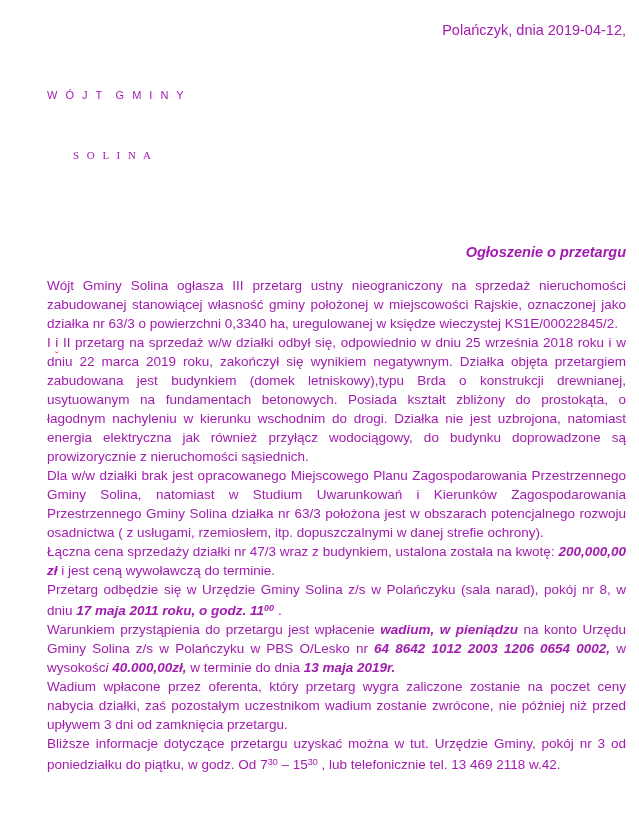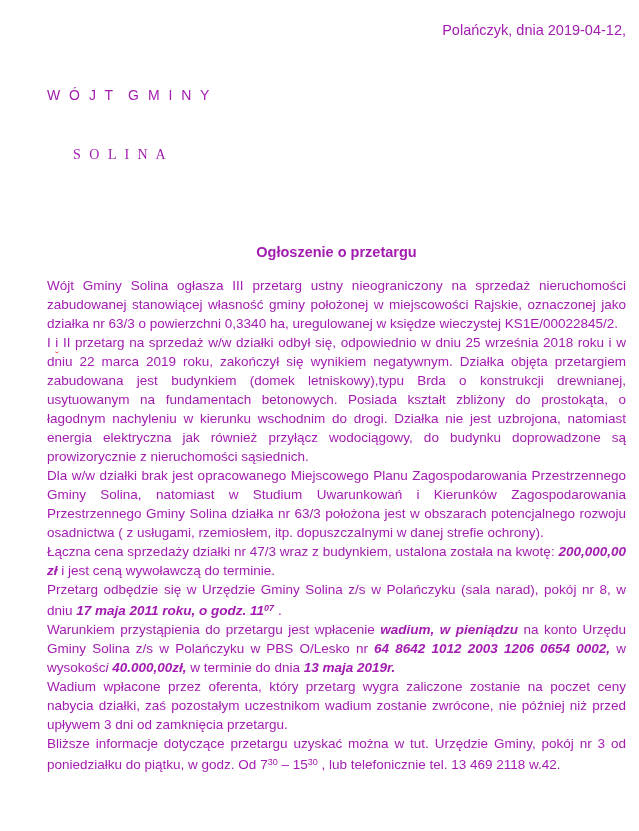--- a/index.html
+++ b/index.html
@@ -15,32 +15,33 @@
     overflow: hidden;
   }
   .date-line {
     text-align: right;
     font-size: 14.5px;
     line-height: 20px;
     white-space: pre;
   }
   .office {
     margin-top: 5px;
-    font-size: 14px;
+    font-size: 11px;
     line-height: 20px;
     letter-spacing: 2.5px;
     white-space: pre;
   }
   .office-l2 { padding-left: 26px; font-family: Liberation Serif, serif; }
   .doc-title {
     margin: 37px 0 0 0;
-    text-align: center;
+    text-align: right;
     font-size: 14.5px;
     line-height: 20px;
     font-weight: bold;
+    font-style: italic;
   }
   .doc-body { margin-top: 14px; }
   .doc-body p {
     margin: 0;
     font-size: 13.5px;
     line-height: 19px;
     text-align: justify;
     text-justify: inter-word;
   }
   .b   { font-weight: bold; font-style: italic; }
@@ -66,19 +67,19 @@
     <div class="office-l2">S O L I N A</div>
   </div>
 
   <div class="doc-title">Ogłoszenie o przetargu</div>
 
   <div class="doc-body">
       <p><span>Wójt Gminy Solina ogłasza III przetarg ustny nieograniczony na sprzedaż nieruchomości zabudowanej stanowiącej własność gminy położonej w miejscowości Rajskie, oznaczonej jako działka nr 63/3 o powierzchni 0,3340 ha, uregulowanej w księdze wieczystej KS1E/00022845/2.</span></p>
       <p><span>I </span><span class="spell">i</span><span> II przetarg na sprzedaż w/w działki odbył się, odpowiednio w dniu 25 września 2018 roku i w dniu 22 marca 2019 roku, zakończył się wynikiem negatywnym. Działka objęta przetargiem zabudowana jest budynkiem (domek letniskowy),typu Brda o konstrukcji drewnianej, usytuowanym na fundamentach betonowych. Posiada kształt zbliżony do prostokąta, o łagodnym nachyleniu w kierunku wschodnim do drogi. Działka nie jest uzbrojona, natomiast energia elektryczna jak również przyłącz wodociągowy, do budynku doprowadzone są prowizorycznie z nieruchomości sąsiednich.</span></p>
       <p><span>Dla w/w działki brak jest opracowanego Miejscowego Planu Zagospodarowania Przestrzennego Gminy Solina, natomiast w Studium Uwarunkowań i Kierunków Zagospodarowania Przestrzennego Gminy Solina działka nr 63/3 położona jest w obszarach potencjalnego rozwoju osadnictwa ( z usługami, rzemiosłem, itp. dopuszczalnymi w danej strefie ochrony).</span></p>
       <p><span>Łączna cena sprzedaży działki nr 47/3 wraz z budynkiem, ustalona została na kwotę: </span><span class="b">200,000,00 zł</span><span> i jest ceną wywoławczą do terminie.</span></p>
-      <p><span>Przetarg odbędzie się w Urzędzie Gminy Solina z/s w Polańczyku (sala narad), pokój nr 8, w dniu </span><span class="b">17 maja 2011 roku, o godz. 11</span><span class="bsup">07</span><span> .</span></p>
+      <p><span>Przetarg odbędzie się w Urzędzie Gminy Solina z/s w Polańczyku (sala narad), pokój nr 8, w dniu </span><span class="b">17 maja 2011 roku, o godz. 11</span><span class="bsup">00</span><span> .</span></p>
       <p><span>Warunkiem przystąpienia do przetargu jest wpłacenie </span><span class="b">wadium, w pieniądzu</span><span> na konto Urzędu Gminy Solina z/s w Polańczyku  w PBS O/Lesko nr </span><span class="b">64 8642 1012 2003 1206 0654 0002,</span><span> w wysokośc</span><span class="i">i</span><span> </span><span class="b">40.000,00zł,</span><span> w terminie do dnia </span><span class="b">13 maja 2019r.</span></p>
       <p><span>Wadium wpłacone przez oferenta, który przetarg wygra zaliczone zostanie na poczet ceny nabycia działki, zaś pozostałym uczestnikom wadium zostanie zwrócone, nie później niż przed upływem 3 dni od zamknięcia przetargu.</span></p>
       <p><span>Bliższe informacje dotyczące przetargu uzyskać można w tut. Urzędzie Gminy, pokój nr 3 od poniedziałku do piątku, w godz. Od 7</span><span class="sup">30</span><span> – 15</span><span class="sup">30</span><span> , lub telefonicznie tel. 13 469 2118 w.42.</span></p>
     </div>
 
 </div>
 
 </body></html>

